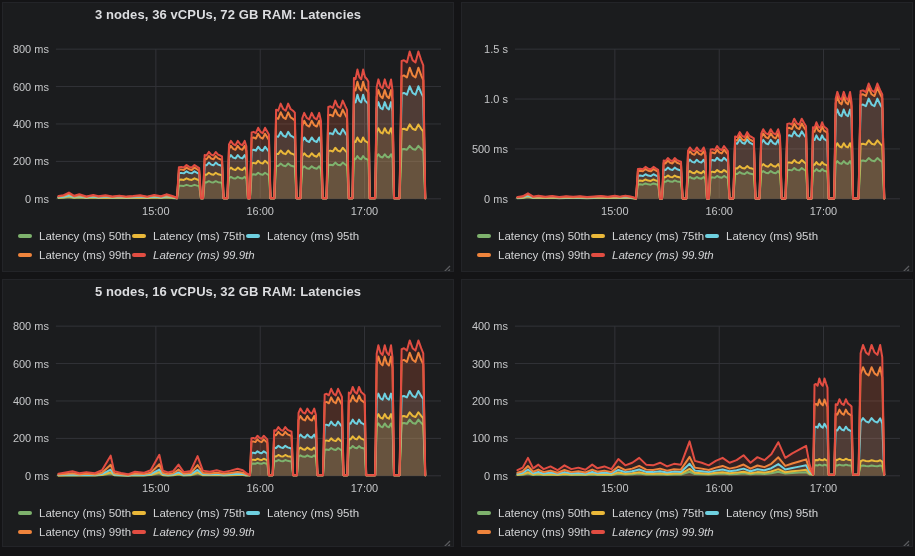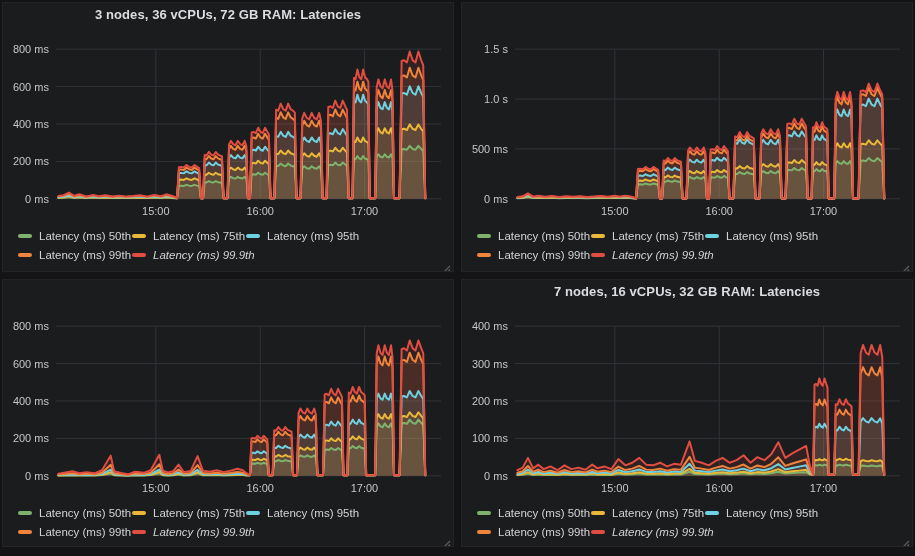--- a/index.html
+++ b/index.html
@@ -134,20 +134,21 @@
           <span class="legend-label">Latency (ms) 99.9th</span>
         </div>
       </div>
     <div class="grip">
       <svg width="10" height="10">
           <path d="M3 9 L9 3 M6.5 9 L9 6.5" stroke="#5a5b5e" stroke-width="1.3" fill="none"></path>
         </svg>
     </div>
   </div>
   <div class="panel">
+    <div class="panel-title">5 nodes, 16 vCPUs, 32 GB RAM: Latencies</div>
     <div class="chart-host">
         <svg viewBox="0 0 451 222" width="451" height="222">
           <line x1="53" x2="439" y1="196.0" y2="196.0" stroke="#323338" stroke-width="1"></line>
           <text x="46" y="200.0" text-anchor="end" font-size="11" fill="#c5c6c8">0 ms</text>
           <line x1="53" x2="439" y1="158.5" y2="158.5" stroke="#323338" stroke-width="1"></line>
           <text x="46" y="162.5" text-anchor="end" font-size="11" fill="#c5c6c8">200 ms</text>
           <line x1="53" x2="439" y1="121.0" y2="121.0" stroke="#323338" stroke-width="1"></line>
           <text x="46" y="125.0" text-anchor="end" font-size="11" fill="#c5c6c8">400 ms</text>
           <line x1="53" x2="439" y1="83.5" y2="83.5" stroke="#323338" stroke-width="1"></line>
           <text x="46" y="87.5" text-anchor="end" font-size="11" fill="#c5c6c8">600 ms</text>
@@ -193,21 +194,20 @@
           <span class="legend-label">Latency (ms) 99.9th</span>
         </div>
       </div>
     <div class="grip">
       <svg width="10" height="10">
           <path d="M3 9 L9 3 M6.5 9 L9 6.5" stroke="#5a5b5e" stroke-width="1.3" fill="none"></path>
         </svg>
     </div>
   </div>
   <div class="panel">
-    <div class="panel-title">7 nodes, 16 vCPUs, 32 GB RAM: Latencies</div>
     <div class="chart-host">
         <svg viewBox="0 0 451 222" width="451" height="222">
           <line x1="53" x2="439" y1="196.0" y2="196.0" stroke="#323338" stroke-width="1"></line>
           <text x="46" y="200.0" text-anchor="end" font-size="11" fill="#c5c6c8">0 ms</text>
           <line x1="53" x2="439" y1="158.5" y2="158.5" stroke="#323338" stroke-width="1"></line>
           <text x="46" y="162.5" text-anchor="end" font-size="11" fill="#c5c6c8">100 ms</text>
           <line x1="53" x2="439" y1="121.0" y2="121.0" stroke="#323338" stroke-width="1"></line>
           <text x="46" y="125.0" text-anchor="end" font-size="11" fill="#c5c6c8">200 ms</text>
           <line x1="53" x2="439" y1="83.5" y2="83.5" stroke="#323338" stroke-width="1"></line>
           <text x="46" y="87.5" text-anchor="end" font-size="11" fill="#c5c6c8">300 ms</text>

